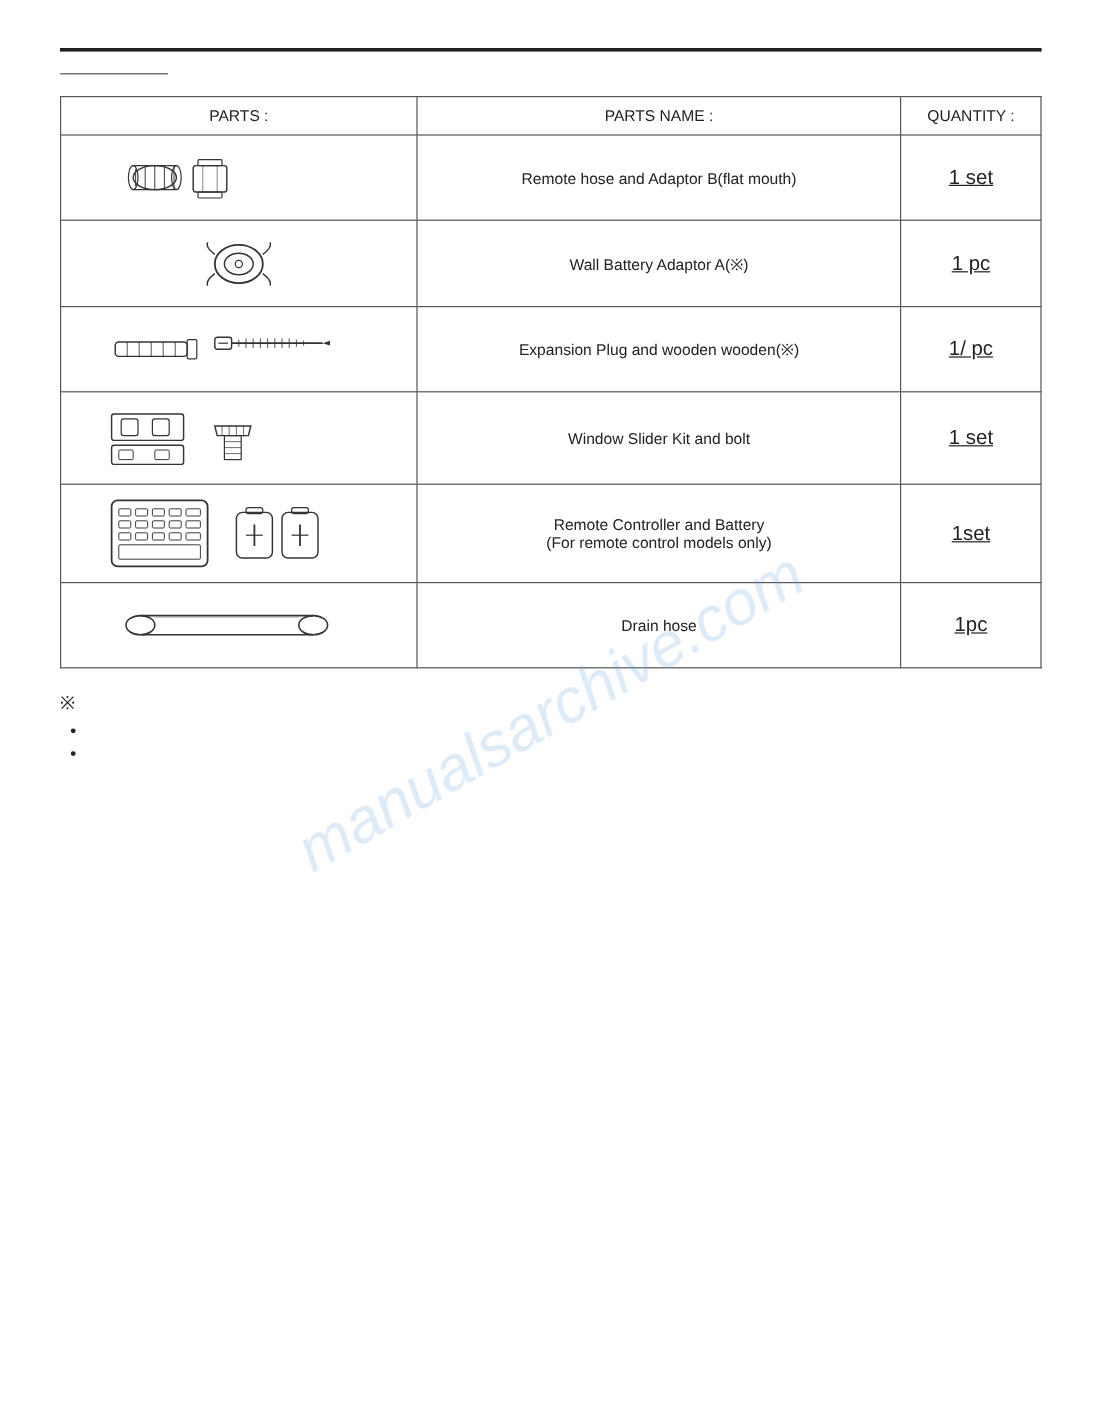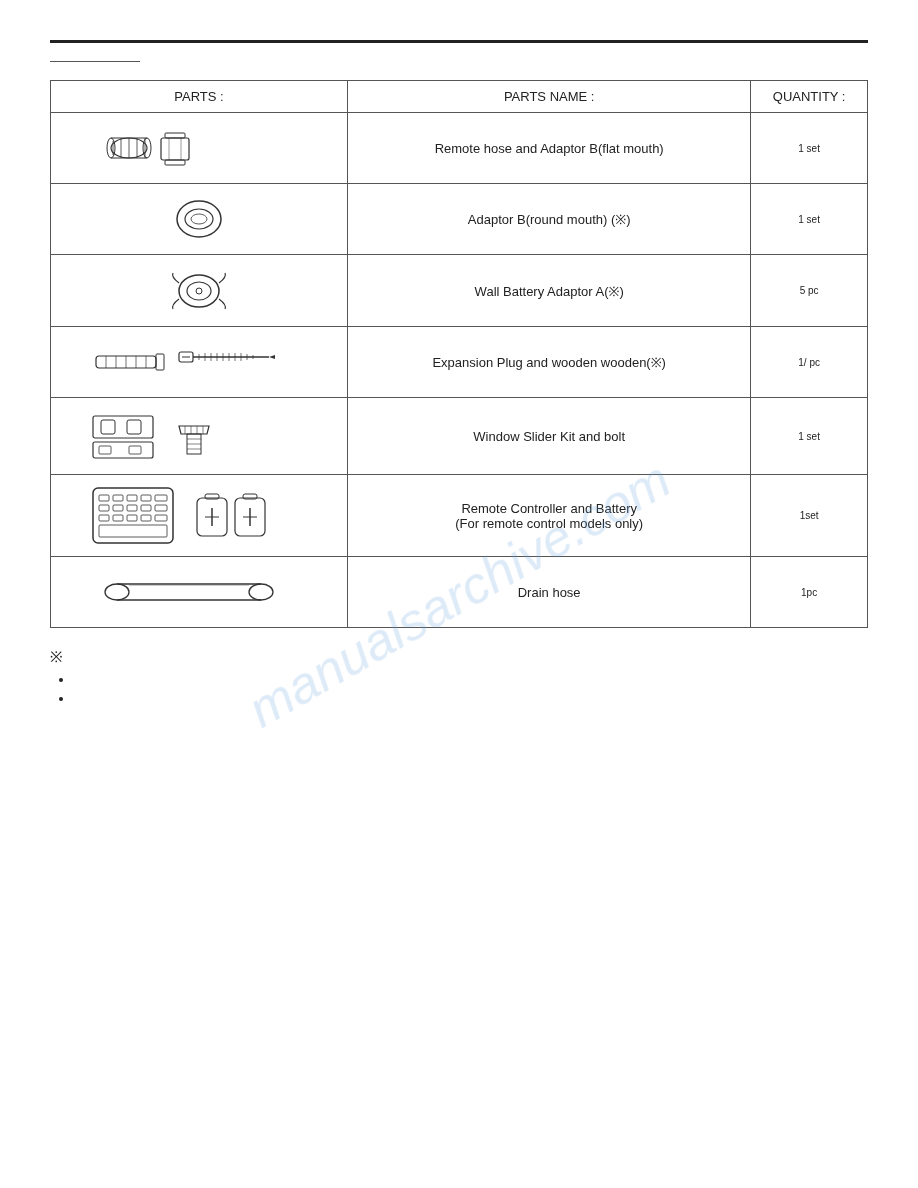--- a/index.html
+++ b/index.html
@@ -41,21 +41,21 @@
     .col-parts { width: 280px; text-align: center; }
     .col-name { width: 380px; text-align: center; }
     .col-qty { width: 110px; text-align: center; }
     .part-img {
       display: flex;
       align-items: center;
       justify-content: center;
       min-height: 54px;
     }
     .part-name-cell { text-align: center; font-size: 13px; }
-    .qty-cell { text-align: center; font-size: 10px; }
+    .qty-cell { text-align: center; font-size: 17px; text-decoration: underline; }
     
     .watermark {
       position: fixed;
       top: 50%;
       left: 50%;
       transform: translate(-50%, -50%) rotate(-30deg);
       font-size: 52px;
       color: rgba(100,160,220,0.22);
       white-space: nowrap;
       pointer-events: none;
@@ -121,55 +121,40 @@
               <line x1="8" y1="5" x2="8" y2="27" stroke="#333" stroke-width="0.5"></line>
               <line x1="20" y1="5" x2="20" y2="27" stroke="#333" stroke-width="0.5"></line>
             </g>
           </svg>
         </div>
       </td>
       <td class="col-name part-name-cell">Remote hose and Adaptor B(flat mouth)</td>
       <td class="col-qty qty-cell">1 set</td>
     </tr>
 
-    <tr>
-      <td class="col-parts">
-        <div class="part-img">
-          <svg width="80" height="50" viewBox="0 0 80 50">
-
-            <ellipse cx="40" cy="25" rx="22" ry="18" fill="none" stroke="#333" stroke-width="1.5"></ellipse>
-            <ellipse cx="40" cy="25" rx="14" ry="10" fill="none" stroke="#333" stroke-width="1.2"></ellipse>
-
-            <ellipse cx="40" cy="25" rx="8" ry="5" fill="none" stroke="#333" stroke-width="0.8"></ellipse>
-          </svg>
-        </div>
-      </td>
-      <td class="col-name part-name-cell">Adaptor B(round mouth) (※)</td>
-      <td class="col-qty qty-cell">1 set</td>
-    </tr>
 
     <tr>
       <td class="col-parts">
         <div class="part-img">
           <svg width="80" height="55" viewBox="0 0 80 55">
 
             <ellipse cx="40" cy="28" rx="20" ry="16" fill="none" stroke="#333" stroke-width="1.5"></ellipse>
             <ellipse cx="40" cy="28" rx="12" ry="9" fill="none" stroke="#333" stroke-width="1.2"></ellipse>
 
             <path d="M20,20 Q12,14 14,10" fill="none" stroke="#333" stroke-width="1.2"></path>
             <path d="M60,20 Q68,14 66,10" fill="none" stroke="#333" stroke-width="1.2"></path>
             <path d="M20,36 Q12,42 14,46" fill="none" stroke="#333" stroke-width="1.2"></path>
             <path d="M60,36 Q68,42 66,46" fill="none" stroke="#333" stroke-width="1.2"></path>
 
             <circle cx="40" cy="28" r="3" fill="none" stroke="#333" stroke-width="1"></circle>
           </svg>
         </div>
       </td>
       <td class="col-name part-name-cell">Wall Battery Adaptor A(※)</td>
-      <td class="col-qty qty-cell">5 pc</td>
+      <td class="col-qty qty-cell">1 pc</td>
     </tr>
 
     <tr>
       <td class="col-parts">
         <div class="part-img">
           <svg width="210" height="40" viewBox="0 0 210 40">
 
             <rect x="2" y="14" width="60" height="12" rx="3" fill="none" stroke="#333" stroke-width="1.2"></rect>
 
             <line x1="12" y1="14" x2="12" y2="26" stroke="#333" stroke-width="0.7"></line>

